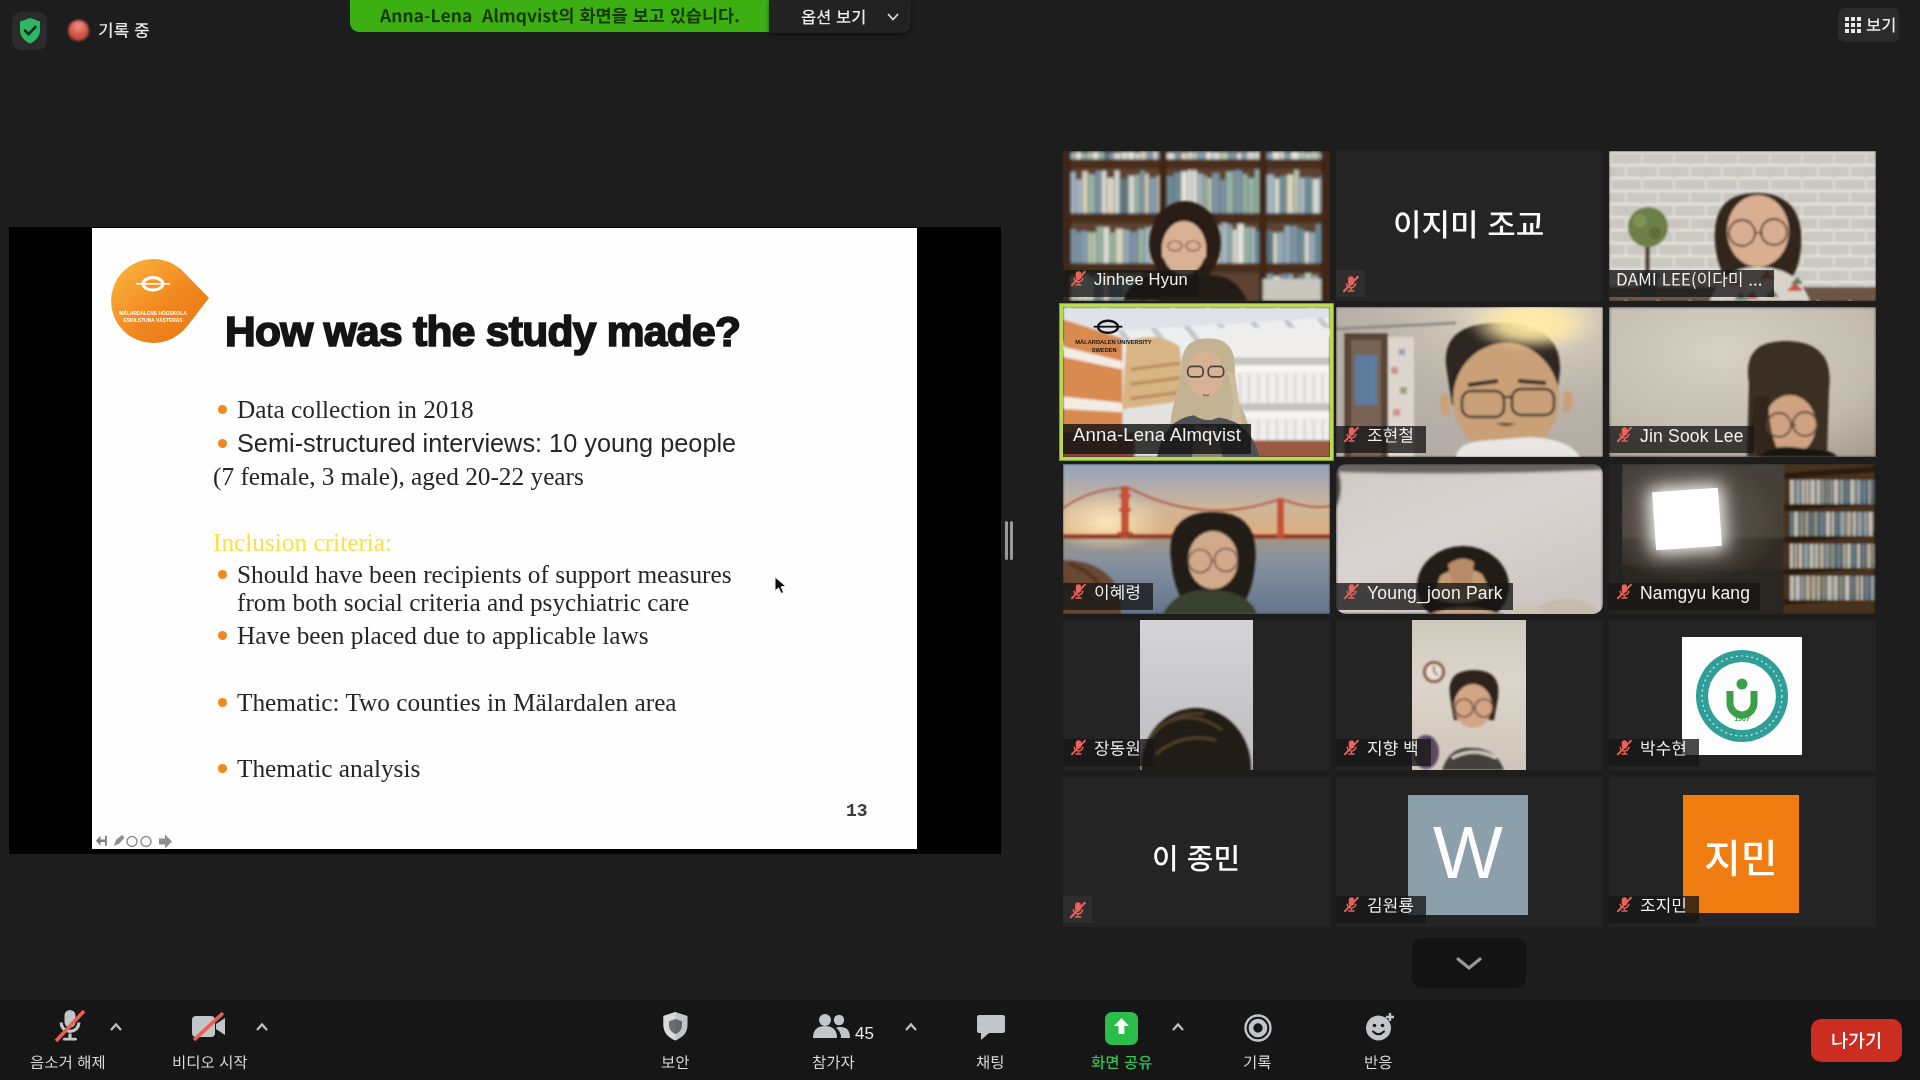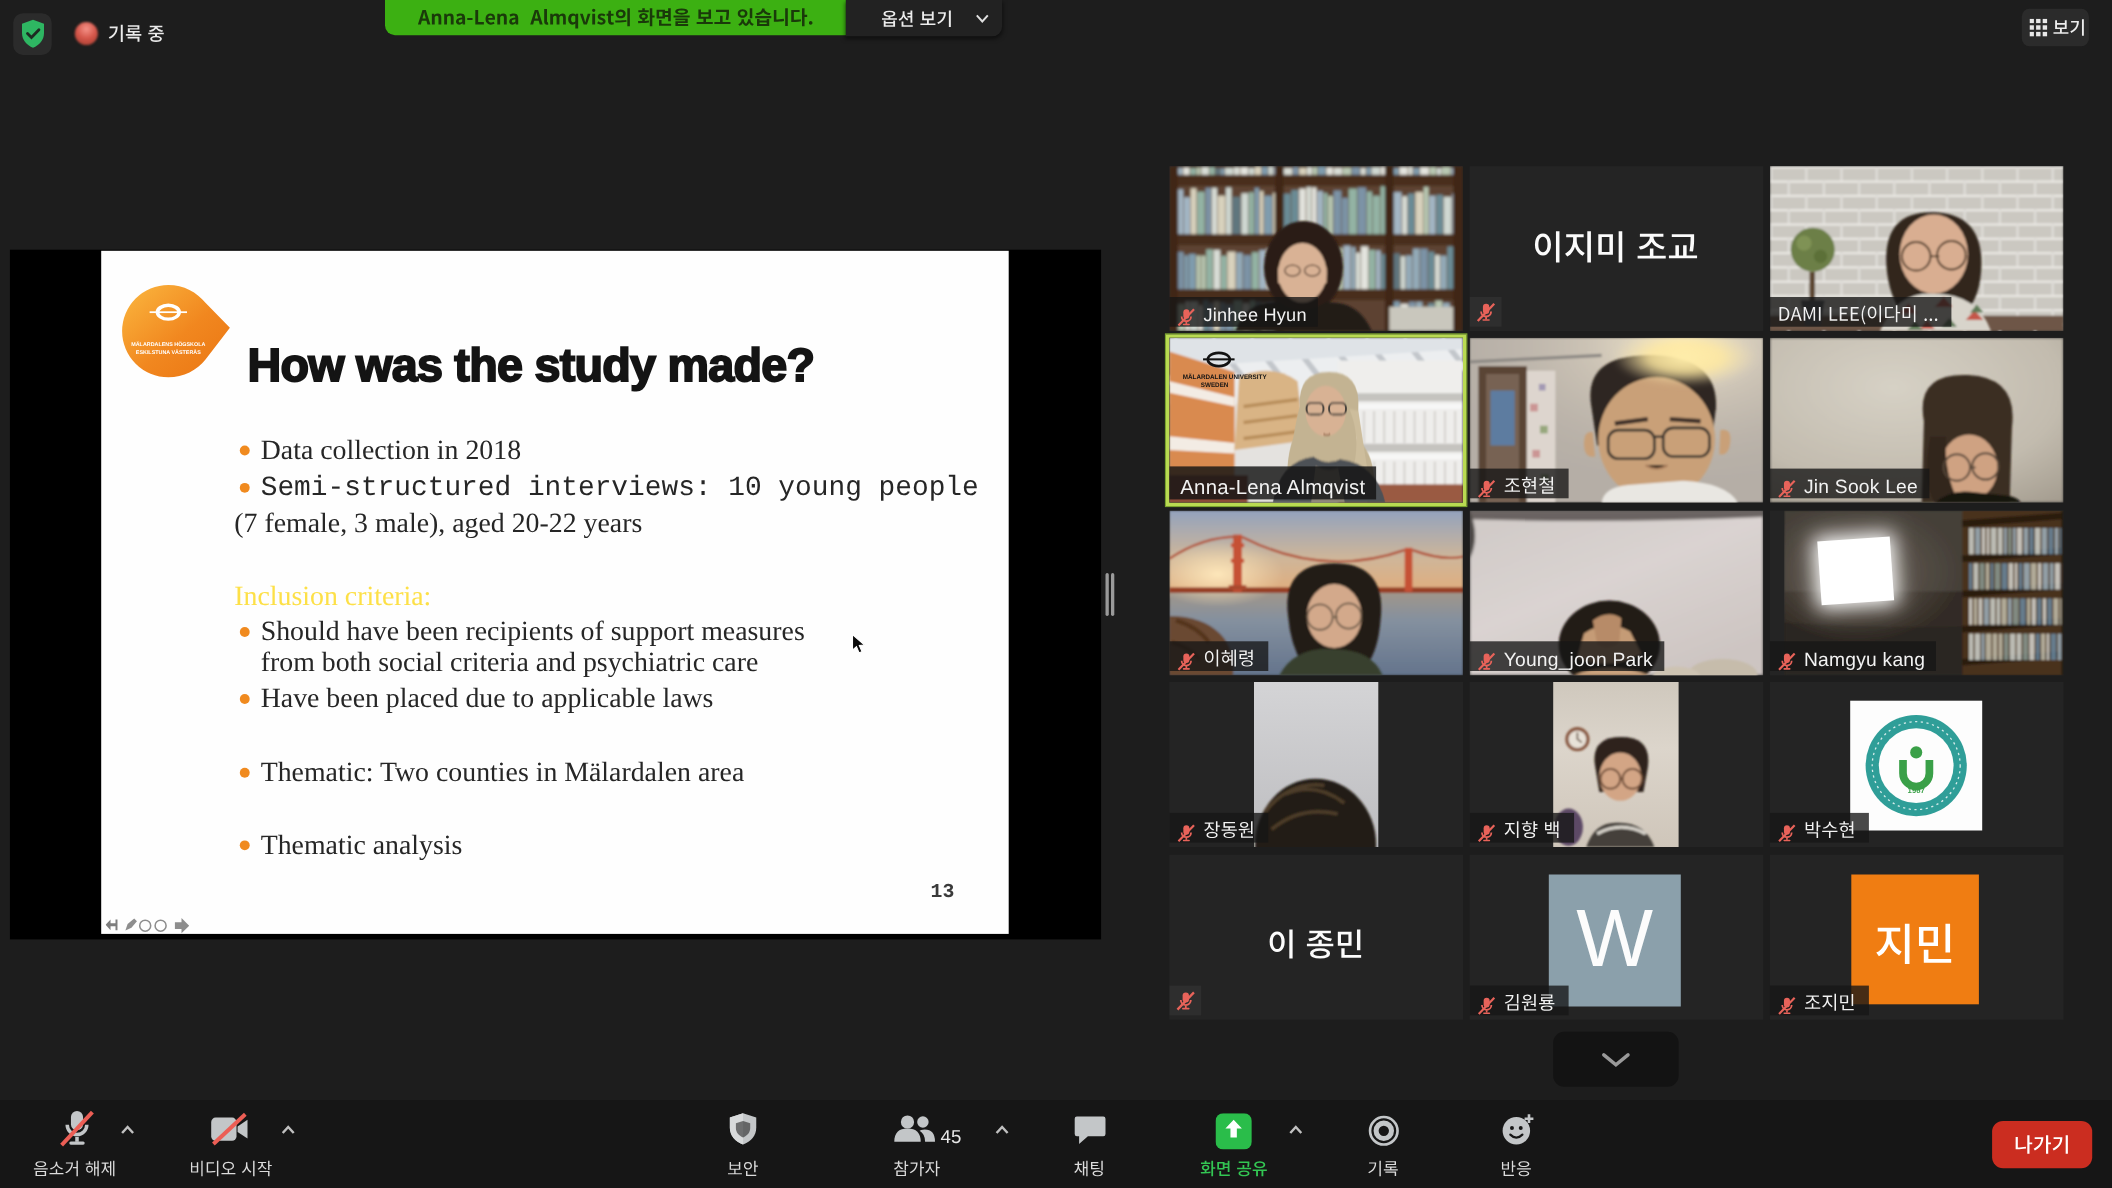--- a/index.html
+++ b/index.html
@@ -1,21 +1,21 @@
 <!DOCTYPE html>
 <html><head><meta charset="utf-8">
 <style>
 html,body{margin:0;padding:0;background:#1d1d1d;width:1920px;height:1080px;overflow:hidden;
 font-family:"Liberation Sans",sans-serif;}
 *{box-sizing:border-box}
 .abs{position:absolute}
 #page{position:relative;width:1920px;height:1080px}
 .tile{position:absolute;width:267px;height:150px;background:#242424;overflow:hidden}
 .lbl{position:absolute;left:0;bottom:4px;height:27px;background:rgba(22,22,22,.78);
-display:flex;align-items:flex-end;padding:0 10px 0 7px;gap:7px}
+display:flex;align-items:flex-start;padding:0 10px 0 7px;gap:7px}
 .lbl .nm{color:#f2f2f2;font-size:16.5px;white-space:nowrap;letter-spacing:.2px}
 </style></head><body>
 <div id="page">
 <div class="abs" style="left:12px;top:12px;width:35px;height:38px;background:#2b2b2b;border-radius:9px"></div>
     <svg class="abs" style="left:18px;top:17px" width="24" height="28" viewBox="0 0 24 28">
 <path d="M12 1 L22 4.5 V13 c0 6.5-4.2 11-10 13.5 C6.2 24 2 19.5 2 13 V4.5 Z" fill="#2eb662"></path>
 <path d="M7 13.5 l3.6 3.6 L17.4 10" stroke="#1d2b22" stroke-width="2.6" fill="none" stroke-linecap="round"></path>
     </svg>
     <div class="abs" style="left:68px;top:20px;width:21px;height:21px;border-radius:50%;
 background:radial-gradient(circle at 50% 30%, #f59288 0%, #d4564a 48%, #9c392c 100%);filter:blur(1px)"></div>
@@ -67,21 +67,21 @@
       </g>
 <text x="45" y="61" font-size="4.9" font-weight="bold" fill="#fff" text-anchor="middle" font-family="Liberation Sans">MÄLARDALENS HÖGSKOLA</text>
 <text x="45" y="68" font-size="4.9" font-weight="bold" fill="#fff" text-anchor="middle" font-family="Liberation Sans">ESKILSTUNA VÄSTERÅS</text>
 </svg>
     <svg class="abs" style="left:225px;top:305px;overflow:visible" width="560" height="60">
 <text x="0" y="41" font-family="Liberation Sans" font-size="42.5px" font-weight="bold" fill="#141414" stroke="#141414" stroke-width="1.7" letter-spacing="-0.7">How was the study made?</text>
     </svg>
     <div class="abs" style="left:218px;top:405px;width:9px;height:9px;border-radius:50%;background:#f08a1f"></div>
     <div class="abs" style="left:237px;top:395px;font-family:'Liberation Serif',serif;font-size:25.3px;color:#262626;white-space:nowrap">Data collection in 2018</div>
     <div class="abs" style="left:218px;top:439px;width:9px;height:9px;border-radius:50%;background:#f08a1f"></div>
-    <div class="abs" style="left:237px;top:429px;font-family:Liberation Mono, monospace;font-size:25.3px;color:#262626;white-space:nowrap">Semi-structured interviews: 10 young people</div>
+    <div class="abs" style="left:237px;top:429px;font-family:Liberation Sans, sans-serif;font-size:25.3px;color:#262626;white-space:nowrap">Semi-structured interviews: 10 young people</div>
     <div class="abs" style="left:213px;top:462px;font-family:'Liberation Serif',serif;font-size:25.3px;color:#262626;white-space:nowrap">(7 female, 3 male), aged 20-22 years</div>
     <div class="abs" style="left:213px;top:528px;font-family:'Liberation Serif',serif;font-size:25.3px;color:#fde047;white-space:nowrap">Inclusion criteria:</div>
     <div class="abs" style="left:218px;top:570px;width:9px;height:9px;border-radius:50%;background:#f08a1f"></div>
     <div class="abs" style="left:237px;top:560px;font-family:'Liberation Serif',serif;font-size:25.3px;color:#262626;white-space:nowrap">Should have been recipients of support measures</div>
     <div class="abs" style="left:237px;top:588px;font-family:'Liberation Serif',serif;font-size:25.3px;color:#262626;white-space:nowrap">from both social criteria and psychiatric care</div>
     <div class="abs" style="left:218px;top:631px;width:9px;height:9px;border-radius:50%;background:#f08a1f"></div>
     <div class="abs" style="left:237px;top:621px;font-family:'Liberation Serif',serif;font-size:25.3px;color:#262626;white-space:nowrap">Have been placed due to applicable laws</div>
     <div class="abs" style="left:218px;top:698px;width:9px;height:9px;border-radius:50%;background:#f08a1f"></div>
     <div class="abs" style="left:237px;top:688px;font-family:'Liberation Serif',serif;font-size:25.3px;color:#262626;white-space:nowrap">Thematic: Two counties in Mälardalen area</div>
     <div class="abs" style="left:218px;top:764px;width:9px;height:9px;border-radius:50%;background:#f08a1f"></div>
@@ -699,21 +699,21 @@
 <rect x="8.2" y="13.2" width="1.6" height="2.2"></rect>
             <rect x="5.6" y="15.2" width="6.8" height="1.5" rx="0.7"></rect>
           </g>
 <line x1="1.4" y1="16.8" x2="16.4" y2="1.2" stroke="#e8635a" stroke-width="2.1"></line>
         </svg>
         <svg width="49" height="21" style="overflow:visible">
           <path transform="translate(0,15.6)" d="M12.0 -14.1L13.4 -14.1L13.4 1.3L12.0 1.3ZM5.3 -12.9Q6.5 -12.9 7.3 -12.2Q8.2 -11.6 8.7 -10.4Q9.2 -9.2 9.2 -7.5Q9.2 -5.9 8.7 -4.7Q8.2 -3.5 7.3 -2.8Q6.5 -2.1 5.3 -2.1Q4.2 -2.1 3.3 -2.8Q2.4 -3.5 1.9 -4.7Q1.4 -5.9 1.4 -7.5Q1.4 -9.2 1.9 -10.4Q2.4 -11.6 3.3 -12.2Q4.2 -12.9 5.3 -12.9ZM5.3 -11.6Q4.6 -11.6 4.0 -11.1Q3.4 -10.6 3.1 -9.7Q2.8 -8.8 2.8 -7.5Q2.8 -6.3 3.1 -5.3Q3.4 -4.4 4.0 -3.9Q4.6 -3.4 5.3 -3.4Q6.1 -3.4 6.6 -3.9Q7.2 -4.4 7.5 -5.3Q7.9 -6.3 7.9 -7.5Q7.9 -8.8 7.5 -9.7Q7.2 -10.6 6.6 -11.1Q6.1 -11.6 5.3 -11.6ZM28.2 -14.1L29.6 -14.1L29.6 1.3L28.2 1.3ZM25.4 -13.7L26.7 -13.7L26.7 0.6L25.4 0.6ZM23.3 -8.8L26.0 -8.8L26.0 -7.7L23.3 -7.7ZM23.1 -5.3L25.9 -5.3L25.9 -4.2L23.1 -4.2ZM16.5 -11.4L24.0 -11.4L24.0 -10.3L16.5 -10.3ZM20.2 -9.2Q21.2 -9.2 21.9 -8.8Q22.6 -8.3 23.0 -7.5Q23.4 -6.7 23.4 -5.7Q23.4 -4.6 23.0 -3.8Q22.6 -3.0 21.9 -2.6Q21.2 -2.1 20.2 -2.1Q19.3 -2.1 18.6 -2.6Q17.8 -3.0 17.4 -3.8Q17.0 -4.6 17.0 -5.7Q17.0 -6.7 17.4 -7.5Q17.8 -8.3 18.6 -8.8Q19.3 -9.2 20.2 -9.2ZM20.2 -8.0Q19.7 -8.0 19.2 -7.7Q18.8 -7.4 18.5 -6.9Q18.2 -6.4 18.2 -5.7Q18.2 -5.0 18.5 -4.5Q18.8 -3.9 19.2 -3.6Q19.7 -3.3 20.2 -3.3Q20.8 -3.3 21.2 -3.6Q21.7 -3.9 21.9 -4.5Q22.2 -5.0 22.2 -5.7Q22.2 -6.4 21.9 -6.9Q21.7 -7.4 21.2 -7.7Q20.8 -8.0 20.2 -8.0ZM19.5 -13.7L20.9 -13.7L20.9 -10.8L19.5 -10.8ZM32.8 -6.5L33.9 -6.5Q35.4 -6.5 36.5 -6.6Q37.5 -6.6 38.4 -6.7Q39.3 -6.8 40.2 -6.9L40.4 -5.8Q39.7 -5.6 39.0 -5.6Q38.3 -5.5 37.6 -5.5Q36.8 -5.4 35.9 -5.4Q35.0 -5.4 33.9 -5.4L32.8 -5.4ZM32.7 -13.2L39.4 -13.2L39.4 -8.9L34.2 -8.9L34.2 -5.8L32.8 -5.8L32.8 -10.0L38.0 -10.0L38.0 -12.0L32.7 -12.0ZM43.4 -14.0L44.8 -14.0L44.8 -4.5L43.4 -4.5ZM40.4 -11.6L43.7 -11.6L43.7 -10.5L40.4 -10.5ZM40.4 -8.5L43.7 -8.5L43.7 -7.4L40.4 -7.4ZM39.7 -4.3Q42.1 -4.3 43.5 -3.5Q44.8 -2.8 44.8 -1.4Q44.8 -0.1 43.5 0.7Q42.1 1.4 39.7 1.4Q37.3 1.4 36.0 0.7Q34.6 -0.1 34.6 -1.4Q34.6 -2.8 36.0 -3.5Q37.3 -4.3 39.7 -4.3ZM39.7 -3.2Q38.6 -3.2 37.7 -3.0Q36.9 -2.8 36.4 -2.4Q36.0 -2.0 36.0 -1.4Q36.0 -0.9 36.4 -0.5Q36.9 -0.1 37.7 0.1Q38.6 0.3 39.7 0.3Q40.9 0.3 41.7 0.1Q42.5 -0.1 43.0 -0.5Q43.4 -0.9 43.4 -1.4Q43.4 -2.0 43.0 -2.4Q42.5 -2.8 41.7 -3.0Q40.9 -3.2 39.7 -3.2Z" fill="#f2f2f2"></path>
         </svg>
       </div>
     </div>
-    <div class="tile" style="left:1336px;top:464px;">
+    <div class="tile" style="left:1336px;top:464px;border-radius:10px;">
       <svg width="267" height="150" style="position:absolute">
         <g filter="url(#yb2)">
           <rect width="267" height="150" fill="url(#yg1)"></rect>
           <path d="M0 0 h267 v6 q-140 6 -267 2 Z" fill="#6a6462"></path>
           <path d="M0 0 v44 q10-20 0-44" fill="#4a4542"></path>
         </g>
         <g filter="url(#yb1)">
           <ellipse cx="127" cy="122" rx="46" ry="40" fill="#231a14"></ellipse>
           <path d="M104 112 q20-14 42-2 l10 20 q-28 16 -58 4 Z" fill="#c59b76"></path>
           <path d="M112 100 q14-10 26 -2 l-2 22 q-10 8-20 2 Z" fill="#b78b68"></path>

